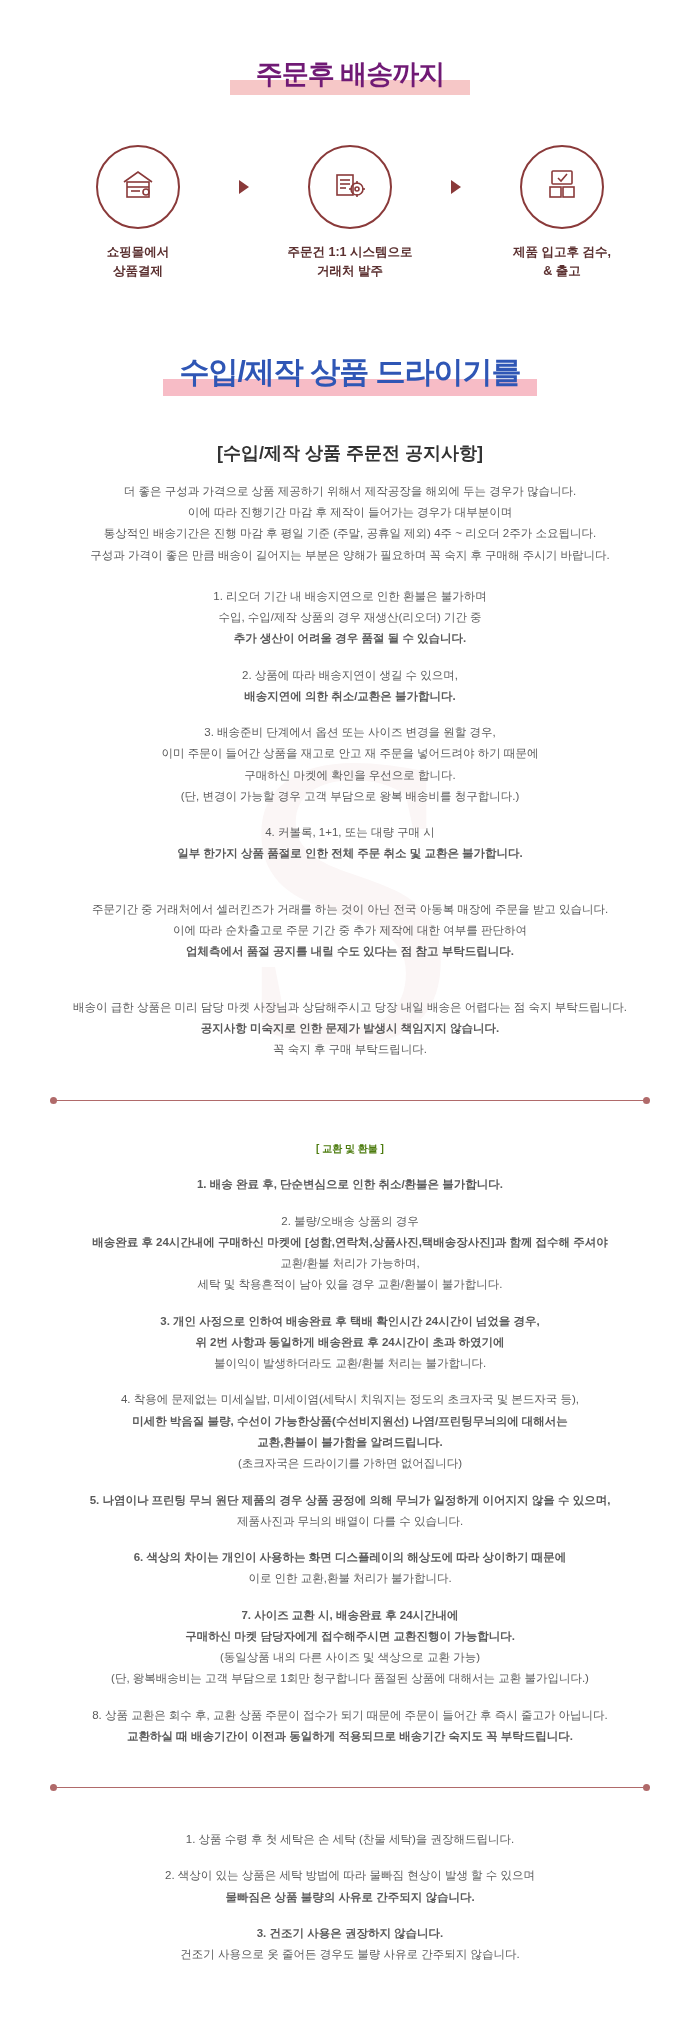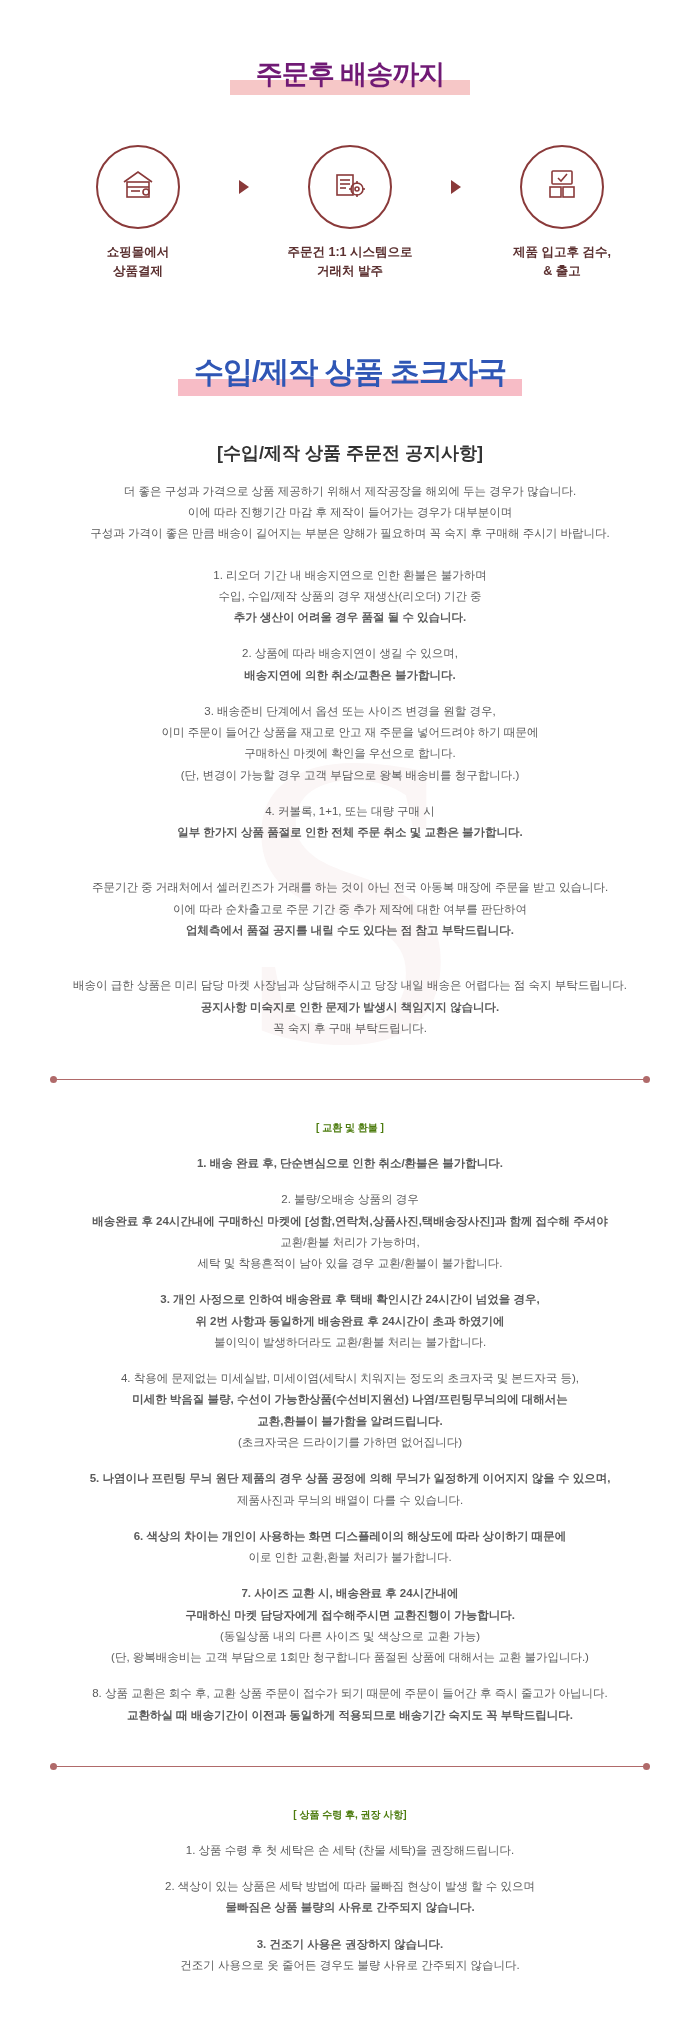--- a/index.html
+++ b/index.html
@@ -264,29 +264,30 @@
           <span>제품 입고후 검수,</span><br>
           <span>&amp; 출고</span>
         </div>
       </div>
 
     </div>
 
     <div class="big-title-wrap">
       <div class="big-title">
         <span class="hl"></span>
-        <span class="big-title-text">수입/제작 상품 초크자국</span>
+        <span class="big-title-text">수입/제작 상품 드라이기를</span>
       </div>
     </div>
 
     <div class="block">
       <div class="sec-head">[수입/제작 상품 주문전 공지사항]</div>
 
       <p class="line">더 좋은 구성과 가격으로 상품 제공하기 위해서 제작공장을 해외에 두는 경우가 많습니다.</p>
       <p class="line">이에 따라 진행기간 마감 후 제작이 들어가는 경우가 대부분이며</p>
+      <p class="line">통상적인 배송기간은 진행 마감 후 평일 기준 (주말, 공휴일 제외) 4주 ~ 리오더 2주가 소요됩니다.</p>
       <p class="line">구성과 가격이 좋은 만큼 배송이 길어지는 부분은 양해가 필요하며 꼭 숙지 후 구매해 주시기 바랍니다.</p>
 
       <div class="spacer-20"></div>
 
       <p class="line">1. 리오더 기간 내 배송지연으로 인한 환불은 불가하며</p>
       <p class="line">수입, 수입/제작 상품의 경우 재생산(리오더) 기간 중</p>
       <p class="line red">추가 생산이 어려울 경우 품절 될 수 있습니다.</p>
 
       <p class="line gap">2. 상품에 따라 배송지연이 생길 수 있으며,</p>
       <p class="line red">배송지연에 의한 취소/교환은 불가합니다.</p>
@@ -352,21 +353,20 @@
       <p class="line red">교환하실 때 배송기간이 이전과 동일하게 적용되므로 배송기간 숙지도 꼭 부탁드립니다.</p>
     </div>
 
     <div class="divider">
       <div class="dot l"></div>
         <div class="bar"></div>
         <div class="dot r"></div>
     </div>
 
     <div class="block">
-      <div class="sec-title">[ 상품 수령 후, 권장 사항]</div>
 
       <p class="line">1. 상품 수령 후 첫 세탁은 손 세탁 (찬물 세탁)을 권장해드립니다.</p>
 
       <p class="line gap">2. 색상이 있는 상품은 세탁 방법에 따라 물빠짐 현상이 발생 할 수 있으며</p>
       <p class="line red">물빠짐은 상품 불량의 사유로 간주되지 않습니다.</p>
 
       <p class="line red gap">3. 건조기 사용은 권장하지 않습니다.</p>
       <p class="line">건조기 사용으로 옷 줄어든 경우도 불량 사유로 간주되지 않습니다.</p>
 
       <div class="spacer-34"></div>

